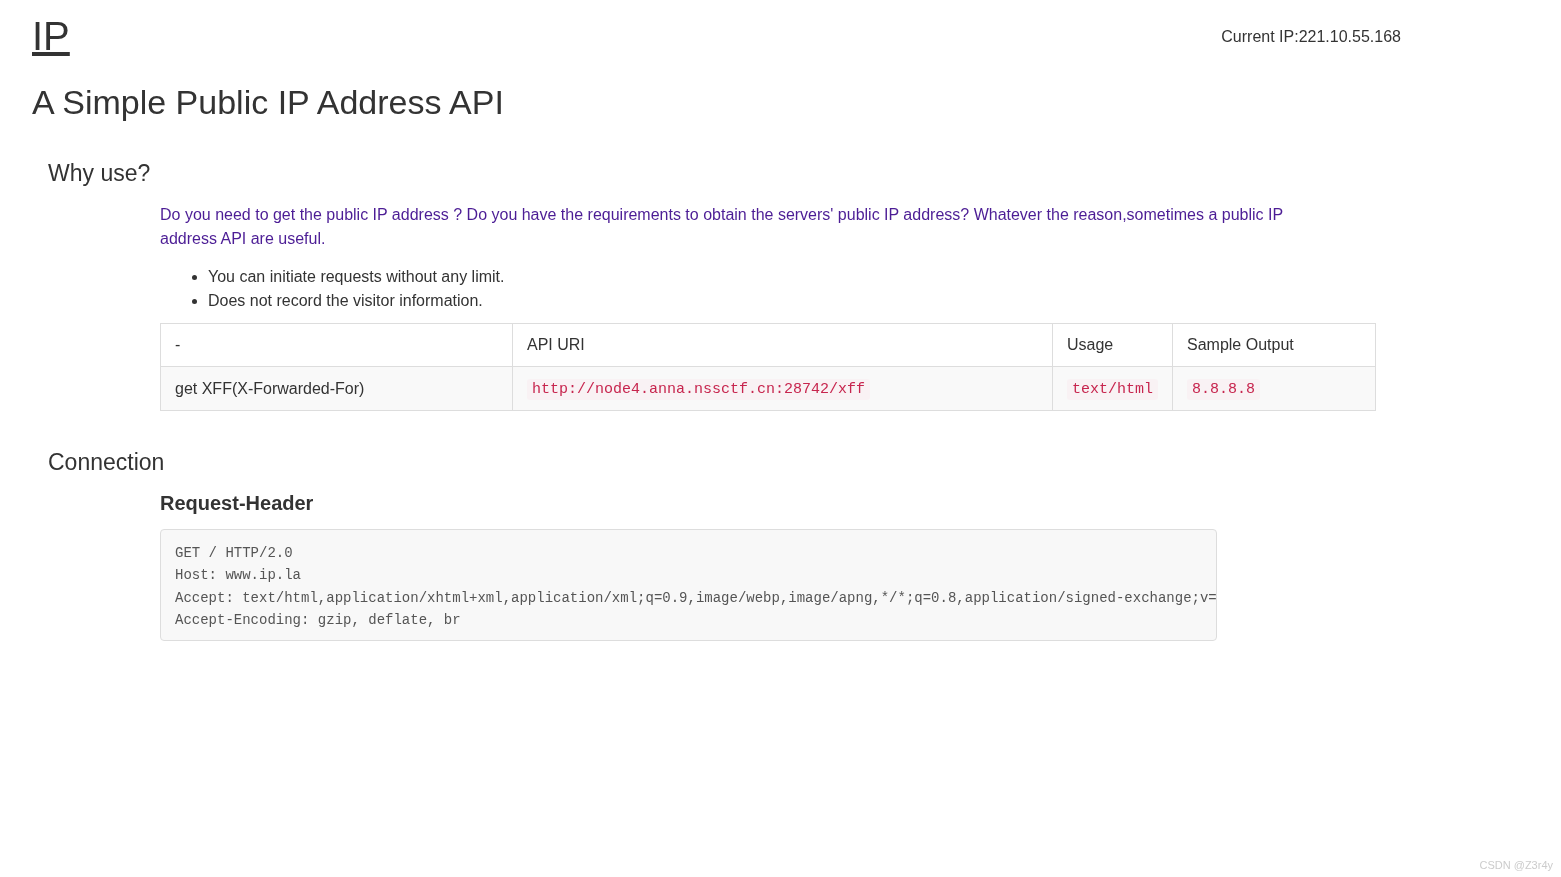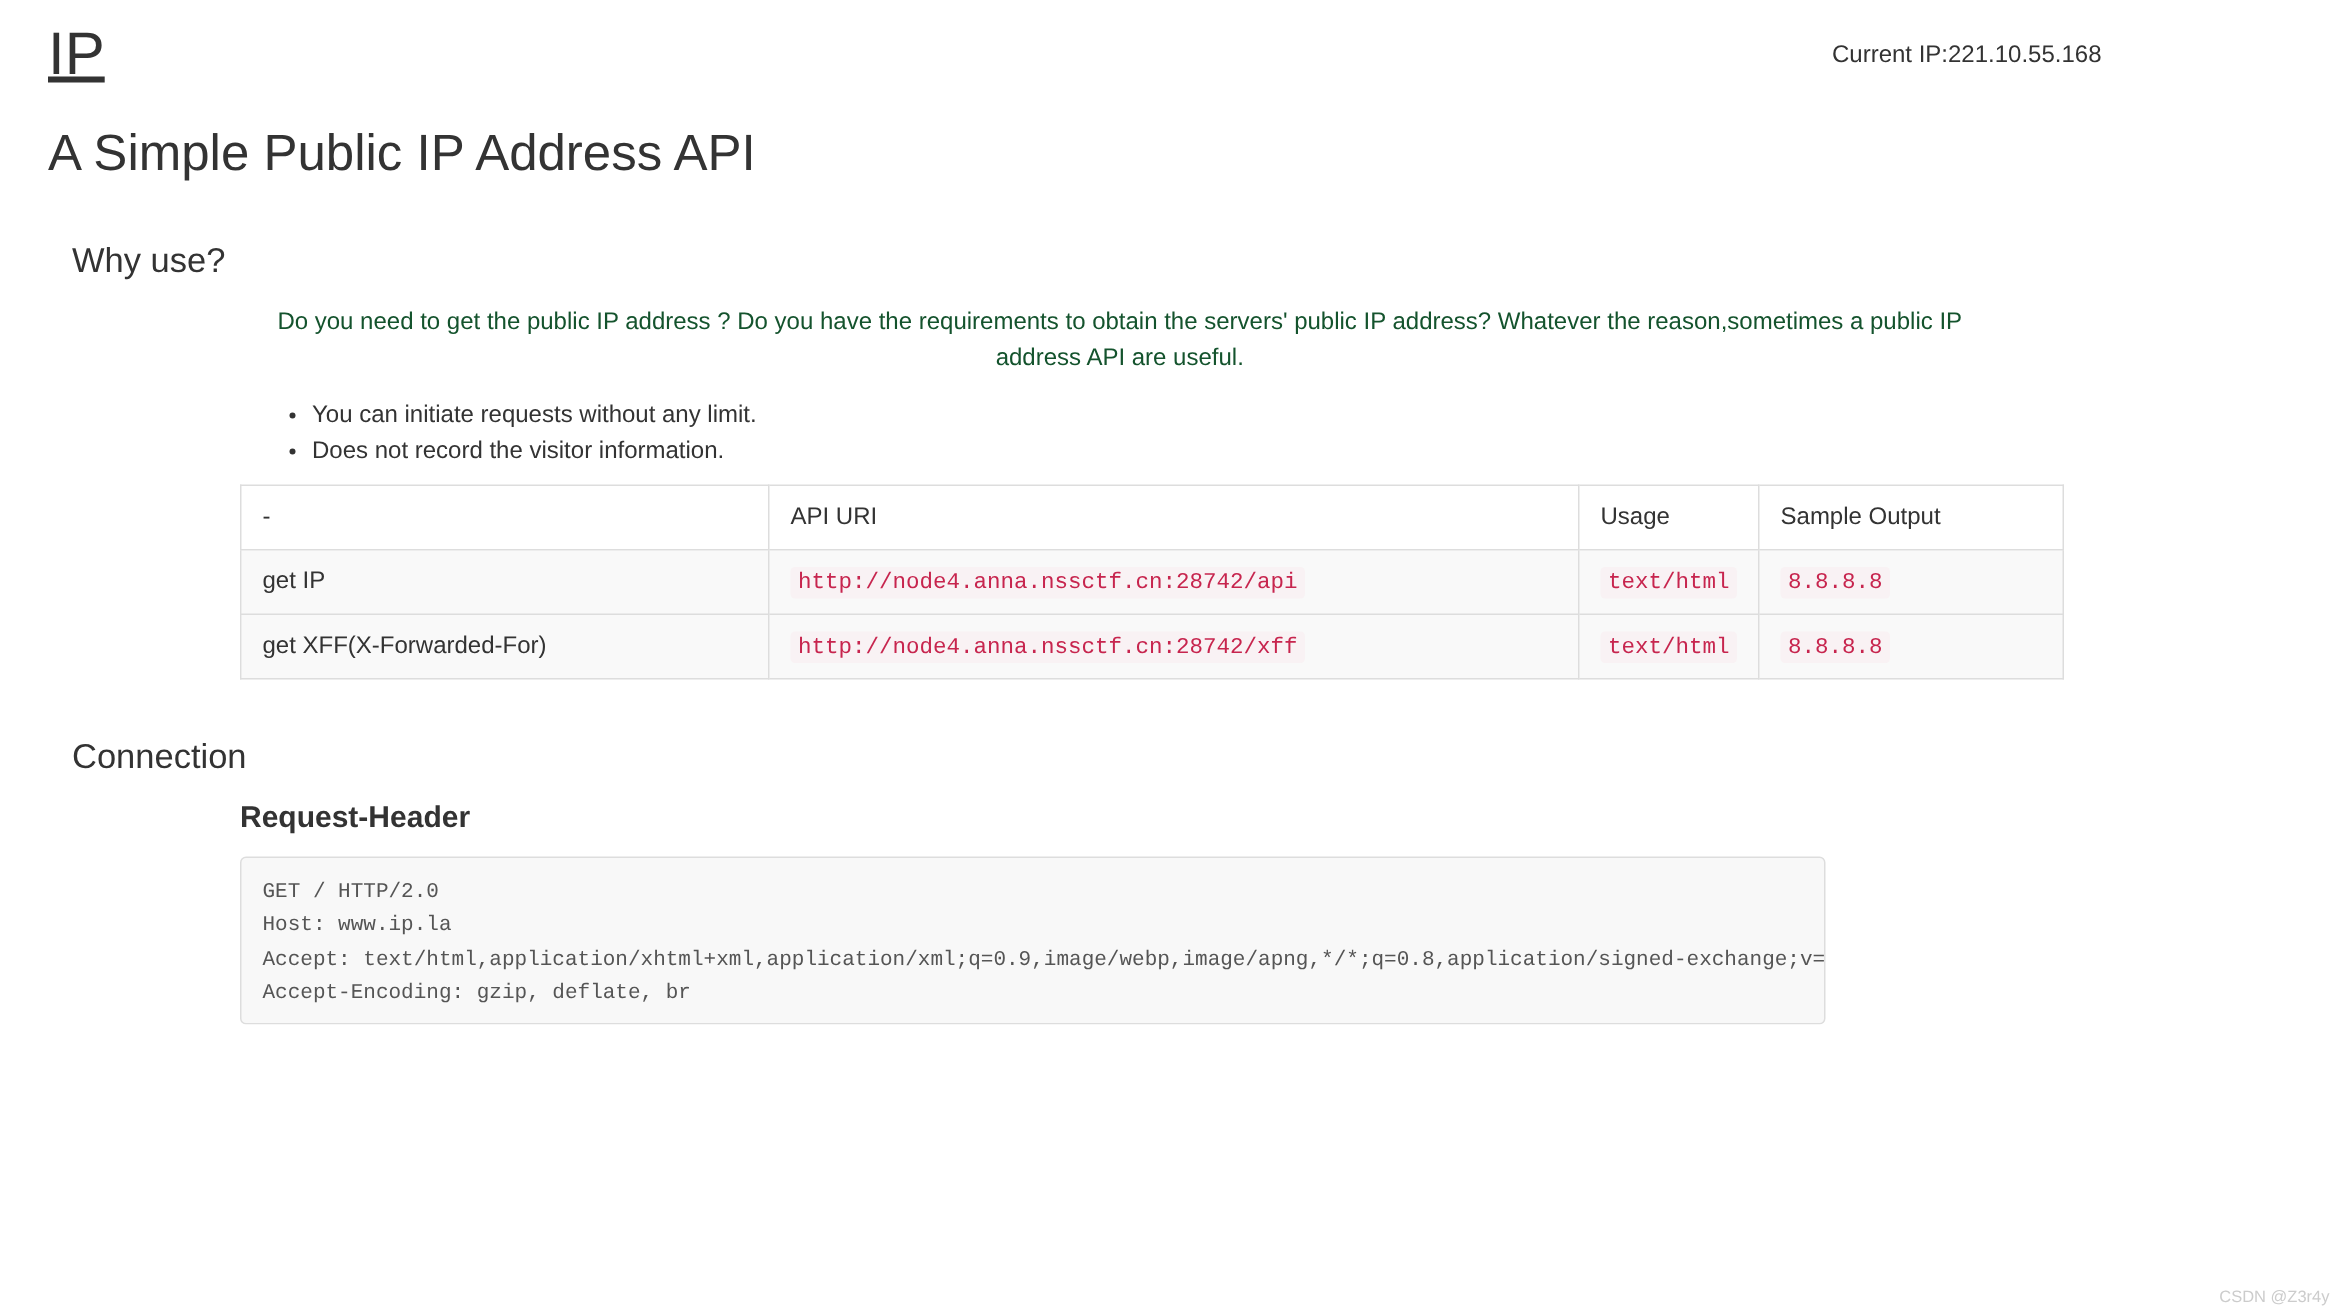--- a/index.html
+++ b/index.html
@@ -46,22 +46,21 @@
       margin-bottom: 16px;
     }
     .content {
       padding-left: 112px;
       padding-right: 180px;
     }
     .content p {
       font-size: 16px;
       line-height: 1.5;
       margin-bottom: 14px;
-      color: #14532d;
-      text-align: center;
+      color: #4c1d95;
     }
     .content ul {
       padding-left: 48px;
       margin-top: 8px;
     }
     .content ul li {
       font-size: 16px;
       line-height: 1.5;
       color: #333;
     }
@@ -148,26 +147,20 @@
     <thead>
       <tr>
         <th style="width:352px">-</th>
         <th style="width:540px">API URI</th>
         <th style="width:112px">Usage</th>
         <th>Sample Output</th>
       </tr>
     </thead>
     <tbody>
       <tr>
-        <td>get IP</td>
-        <td><code>http://node4.anna.nssctf.cn:28742/api</code></td>
-        <td><code>text/html</code></td>
-        <td><code>8.8.8.8</code></td>
-      </tr>
-      <tr>
         <td>get XFF(X-Forwarded-For)</td>
         <td><code>http://node4.anna.nssctf.cn:28742/xff</code></td>
         <td><code>text/html</code></td>
         <td><code>8.8.8.8</code></td>
       </tr>
     </tbody>
   </table>
 </div>
 
 <div class="section">

